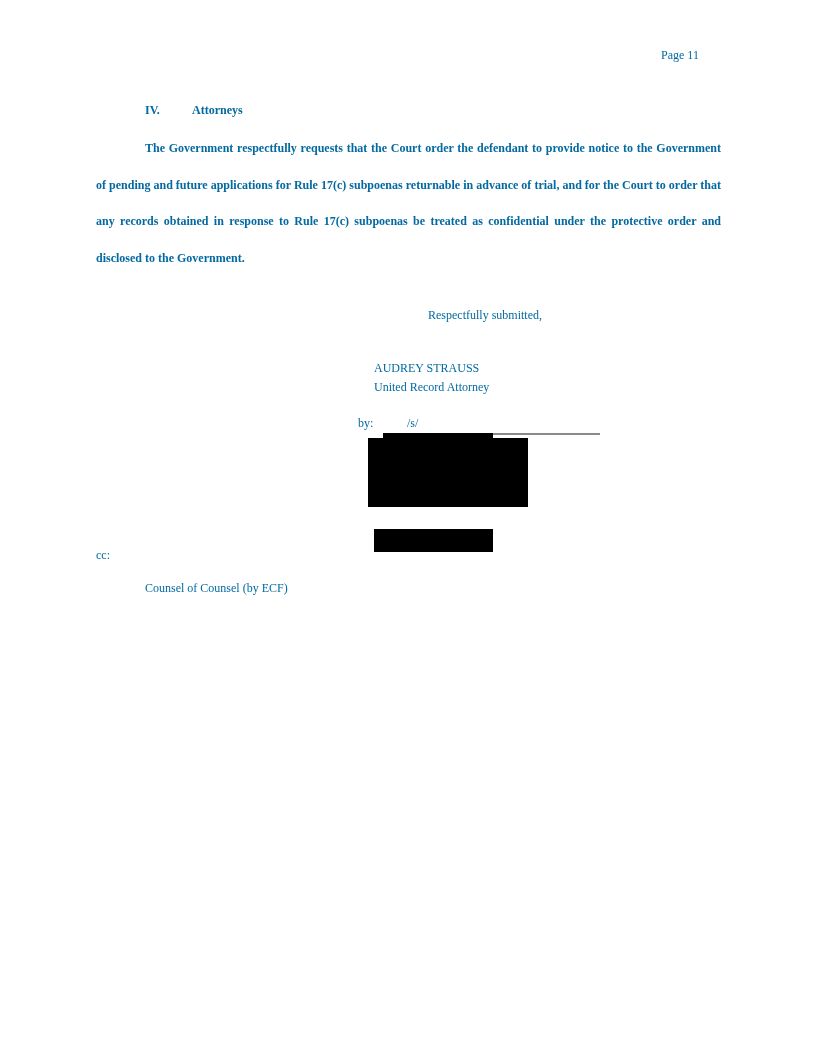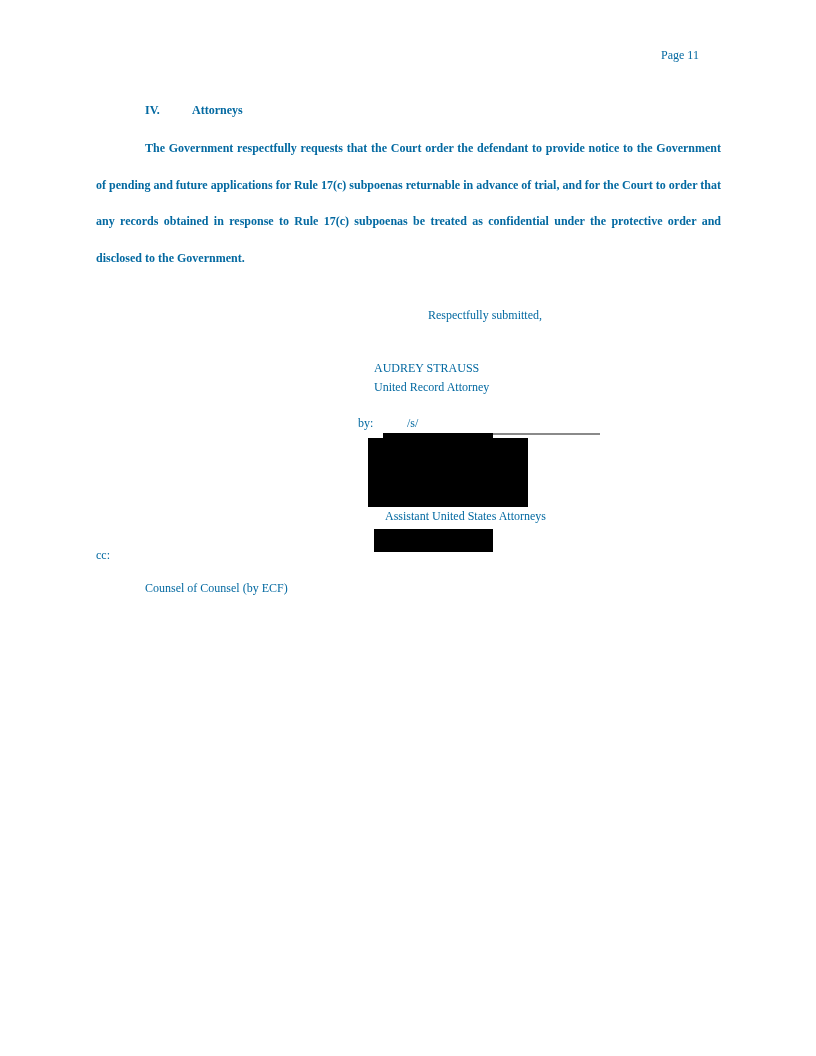--- a/index.html
+++ b/index.html
@@ -147,21 +147,20 @@
   <div class="abs by-line-label">by:</div>
 
   <div class="abs signature-line">
     <span class="mark">/s/</span>
   </div>
 
   <div class="abs redaction redaction-strip"></div>
 
   <div class="abs redaction redaction-main"></div>
 
-  <div class="abs attorneys-line">Assistant United States Attorneys</div>
 
   <div class="abs redaction redaction-bottom"></div>
 
   <div class="abs cc-label">cc:</div>
 
   <div class="abs cc-value">Counsel of Counsel (by ECF)</div>
 
 </div>
 
 </body></html>

